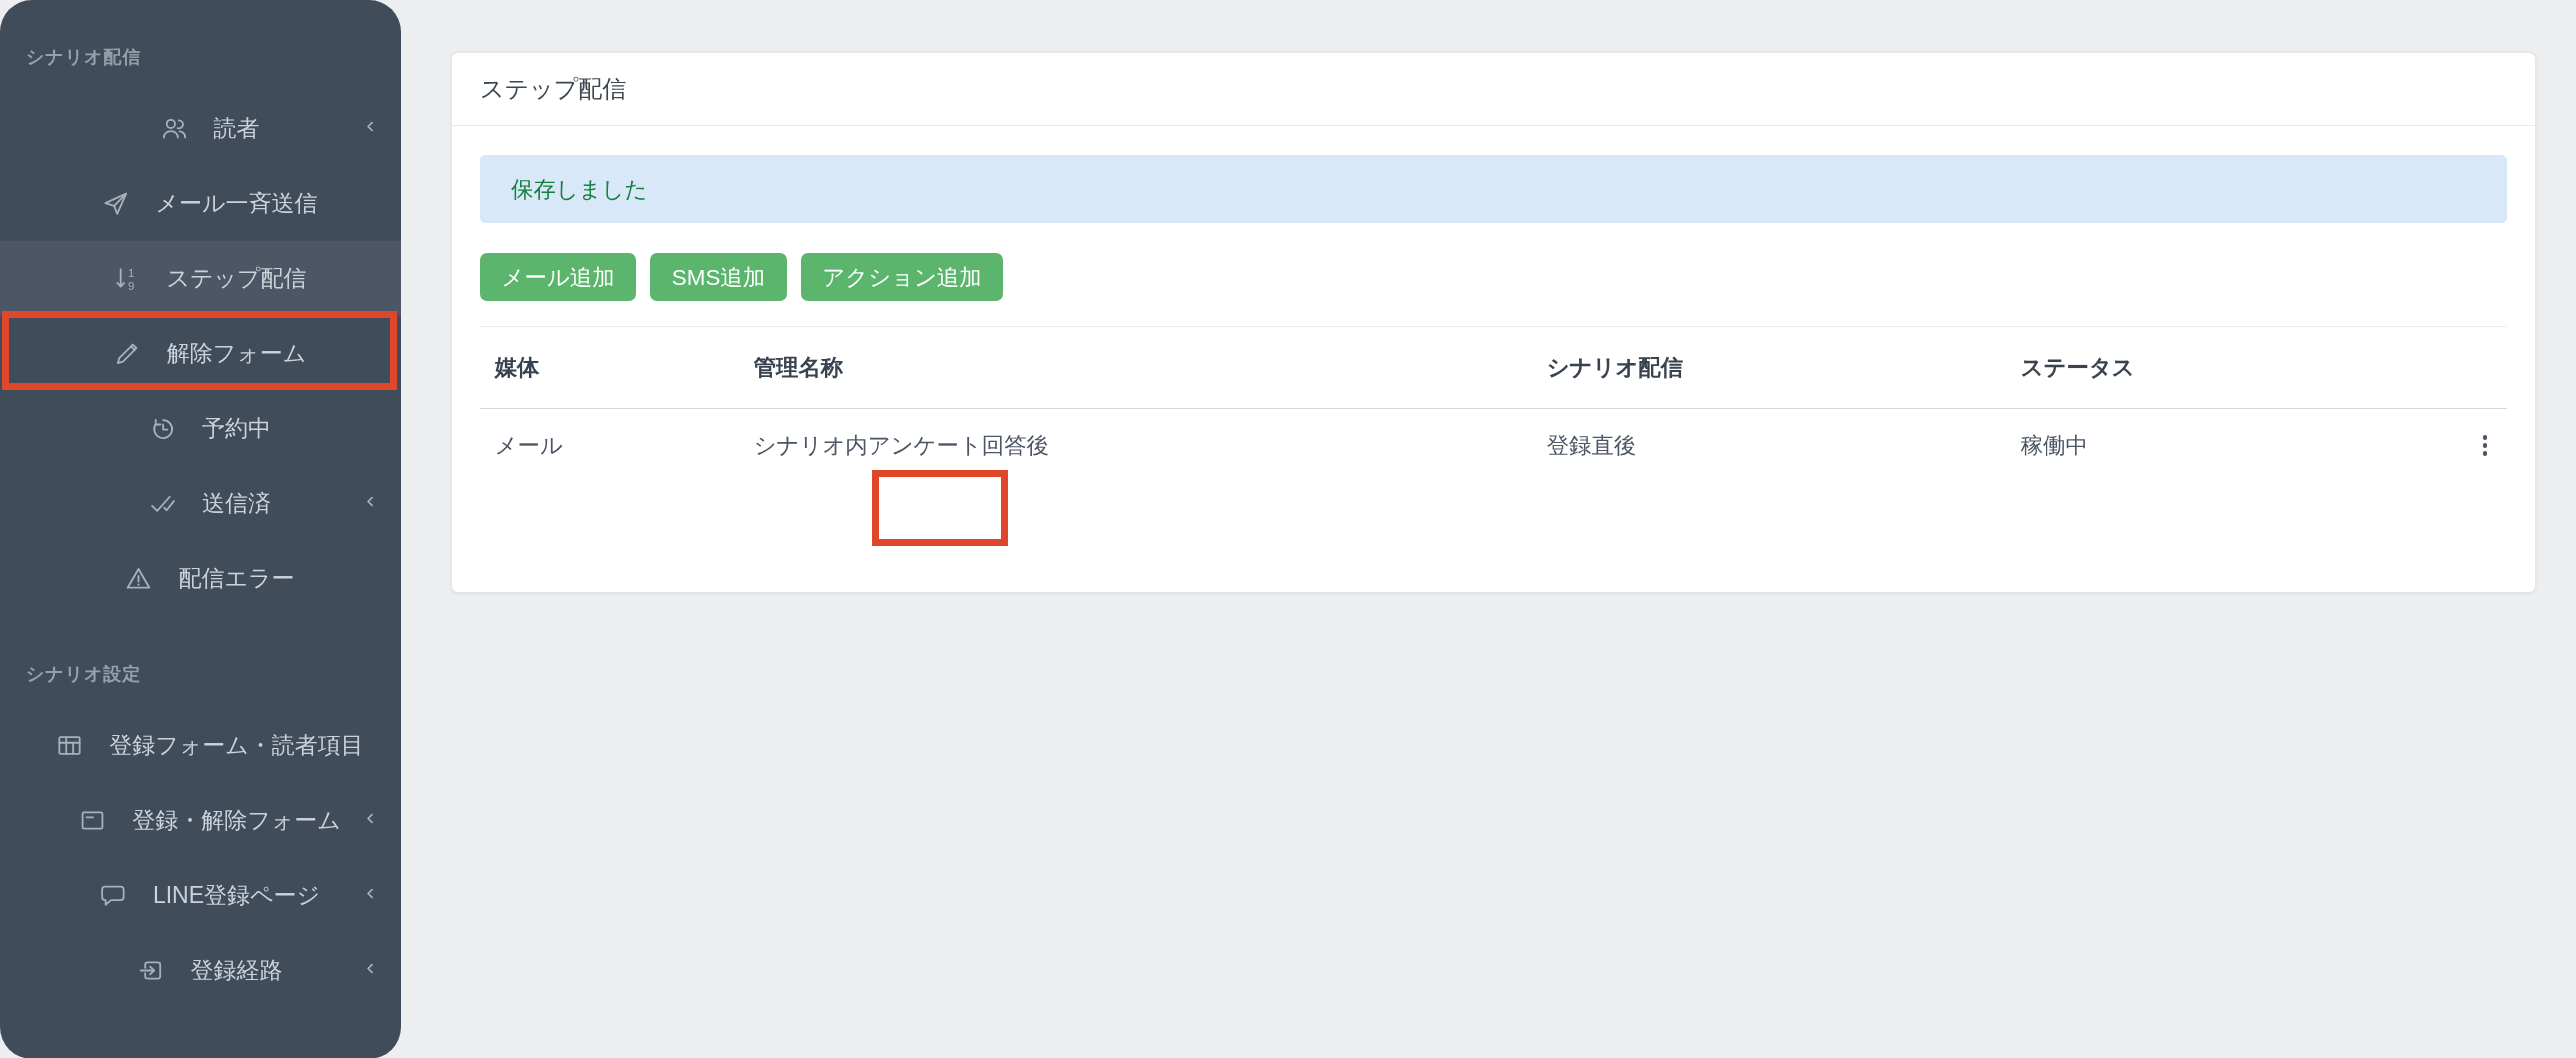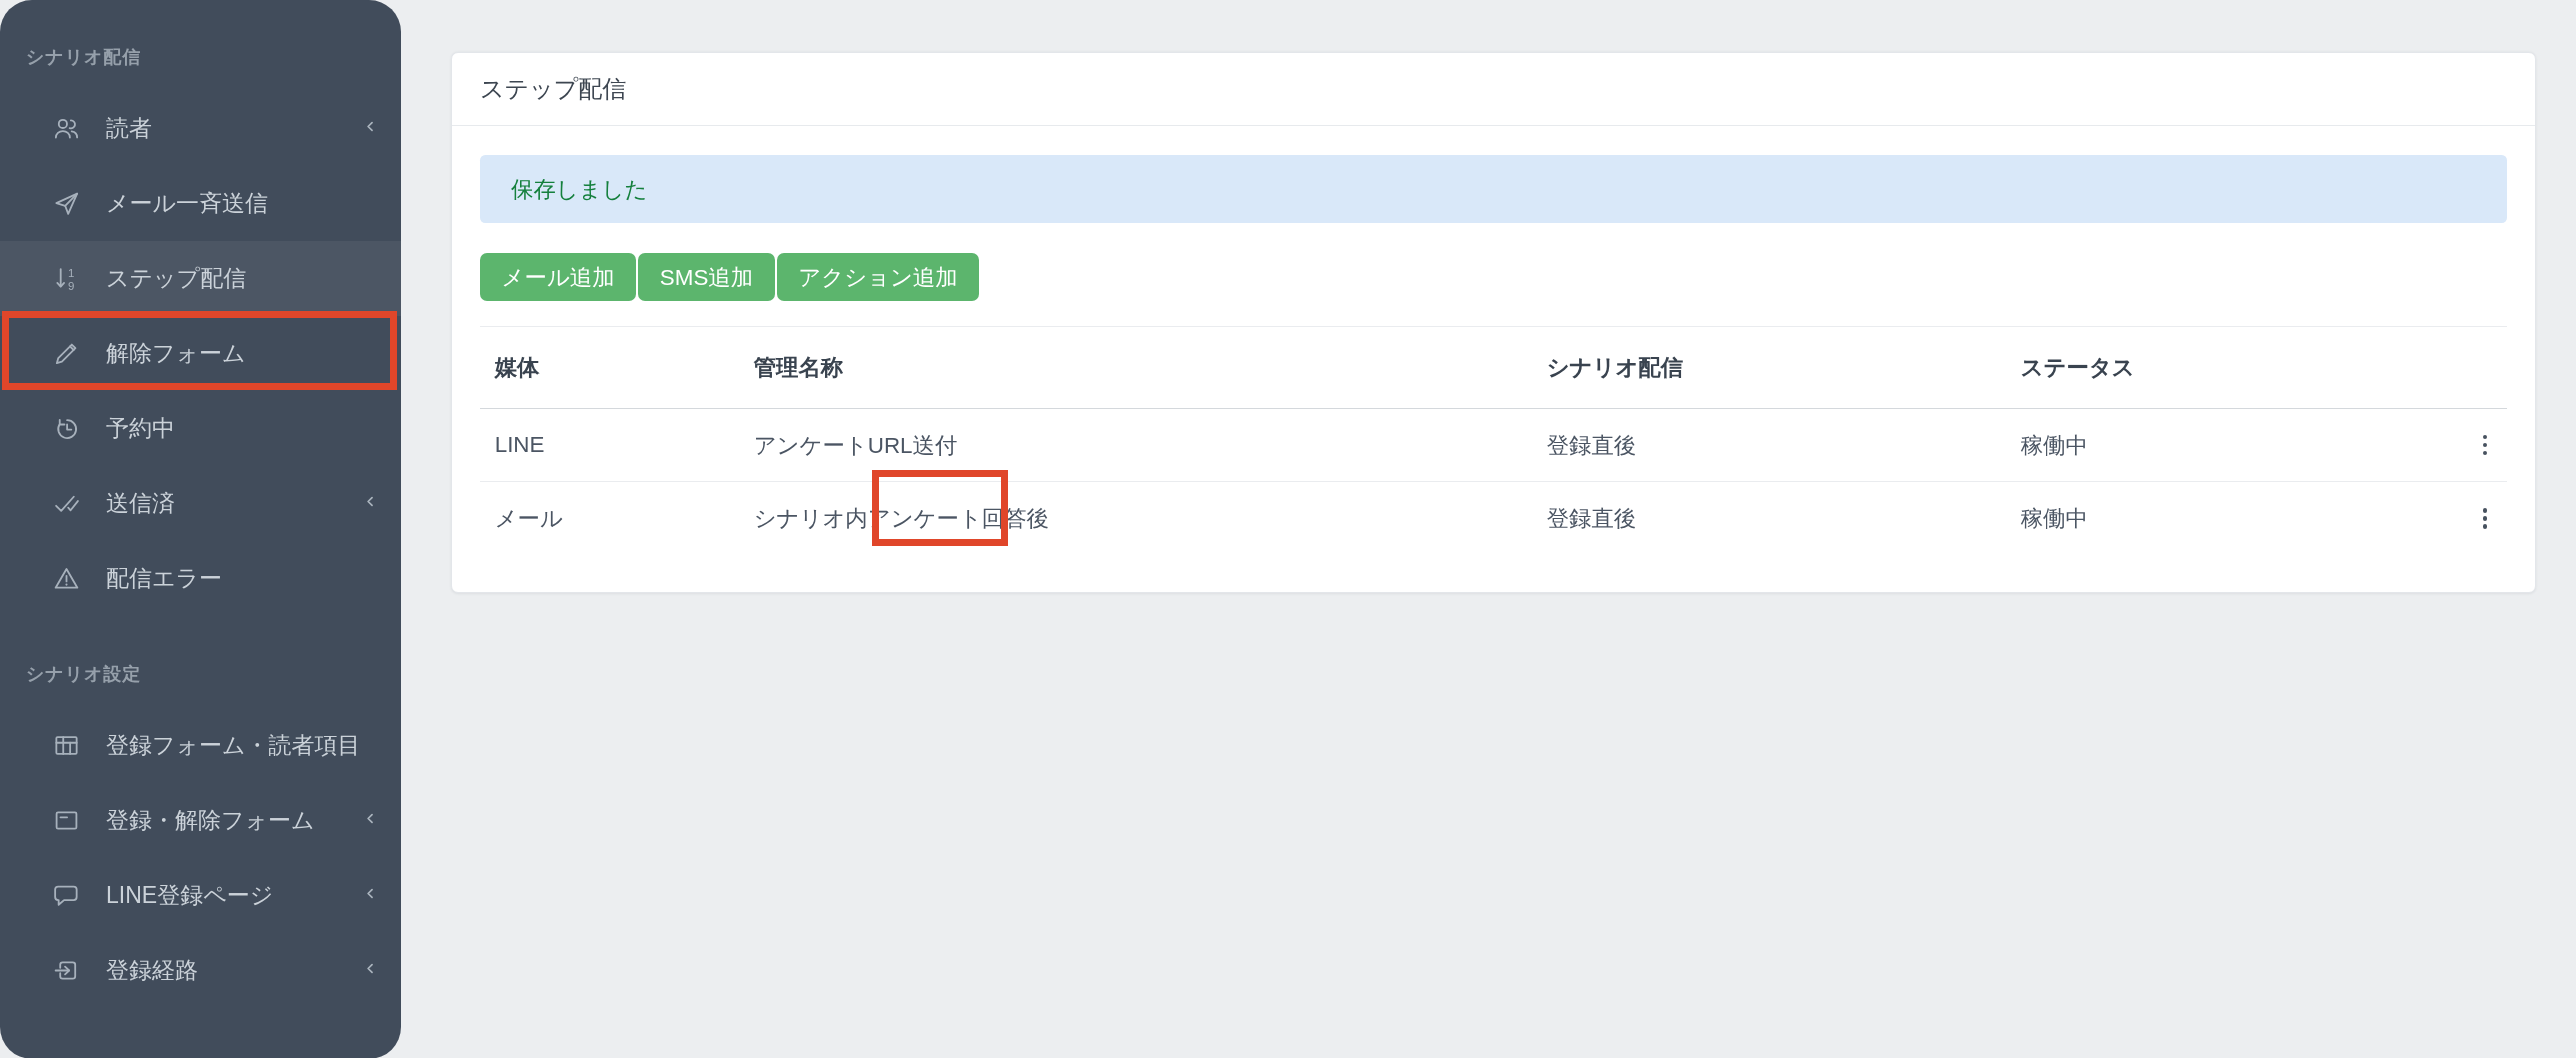--- a/index.html
+++ b/index.html
@@ -22,22 +22,23 @@
     margin-left: 26px; margin-bottom: 22.4px;
     height: 22.4px; line-height: 22.4px;
     font-size: 18px; font-weight: 700;
     color: #96a0ab; letter-spacing: 0.9px;
   }
   .sec-label.second { margin-top: 47px; }
   .nav-item {
     position: relative;
     height: 75px;
     display: flex; align-items: center;
-    padding-left: 51px;
+    padding-left: 17px;
     cursor: pointer;
+    justify-content: center;
   }
   .nav-item.active { background: rgba(255,255,255,0.06); }
   .nicon {
     width: 31px; height: 31px; margin-right: 24px;
     display: flex; align-items: center; justify-content: center;
     color: #a7b1bc; flex: none;
   }
   .nicon svg { width: 29px; height: 29px; stroke: currentColor; fill: none; stroke-width: 1.5; stroke-linecap: round; stroke-linejoin: round; }
   .nlabel { font-size: 23px; color: #cbd2d9; white-space: nowrap; }
   .chev { position: absolute; right: 22.4px; top: 50%; transform: translateY(-50%); color: #aab4be; }
@@ -65,21 +66,21 @@
   .alert {
     height: 68px;
     background: #d9e8f9;
     border-radius: 5.2px;
     display: flex; align-items: center;
     padding-left: 31px;
     font-size: 22.4px; color: #15803d;
     margin-bottom: 30px;
   }
 
-  .btn-row { display: flex; gap: 2px; }
+  .btn-row { display: flex; gap: 14px; }
   .btn-green {
     height: 48px;
     padding: 0 21.6px;
     background: #5cb56d;
     border: none; border-radius: 7px;
     color: #ffffff; font-size: 22.4px;
     font-family: inherit;
     display: inline-flex; align-items: center;
     cursor: pointer; white-space: nowrap;
   }
@@ -294,33 +295,20 @@
           <tr>
             <th>媒体</th>
             <th>管理名称</th>
             <th>シナリオ配信</th>
             <th>ステータス</th>
             <th></th>
           </tr>
         </thead>
         <tbody>
           <tr>
-            <td>LINE</td>
-            <td>アンケートURL送付</td>
-            <td>登録直後</td>
-            <td>稼働中</td>
-            <td>
-              <button class="kebab">
-                <span class="dot"></span>
-                  <span class="dot"></span>
-                  <span class="dot"></span>
-              </button>
-            </td>
-          </tr>
-          <tr>
             <td>メール</td>
             <td>シナリオ内アンケート回答後</td>
             <td>登録直後</td>
             <td>稼働中</td>
             <td>
               <button class="kebab">
                 <span class="dot"></span>
                   <span class="dot"></span>
                   <span class="dot"></span>
               </button>

